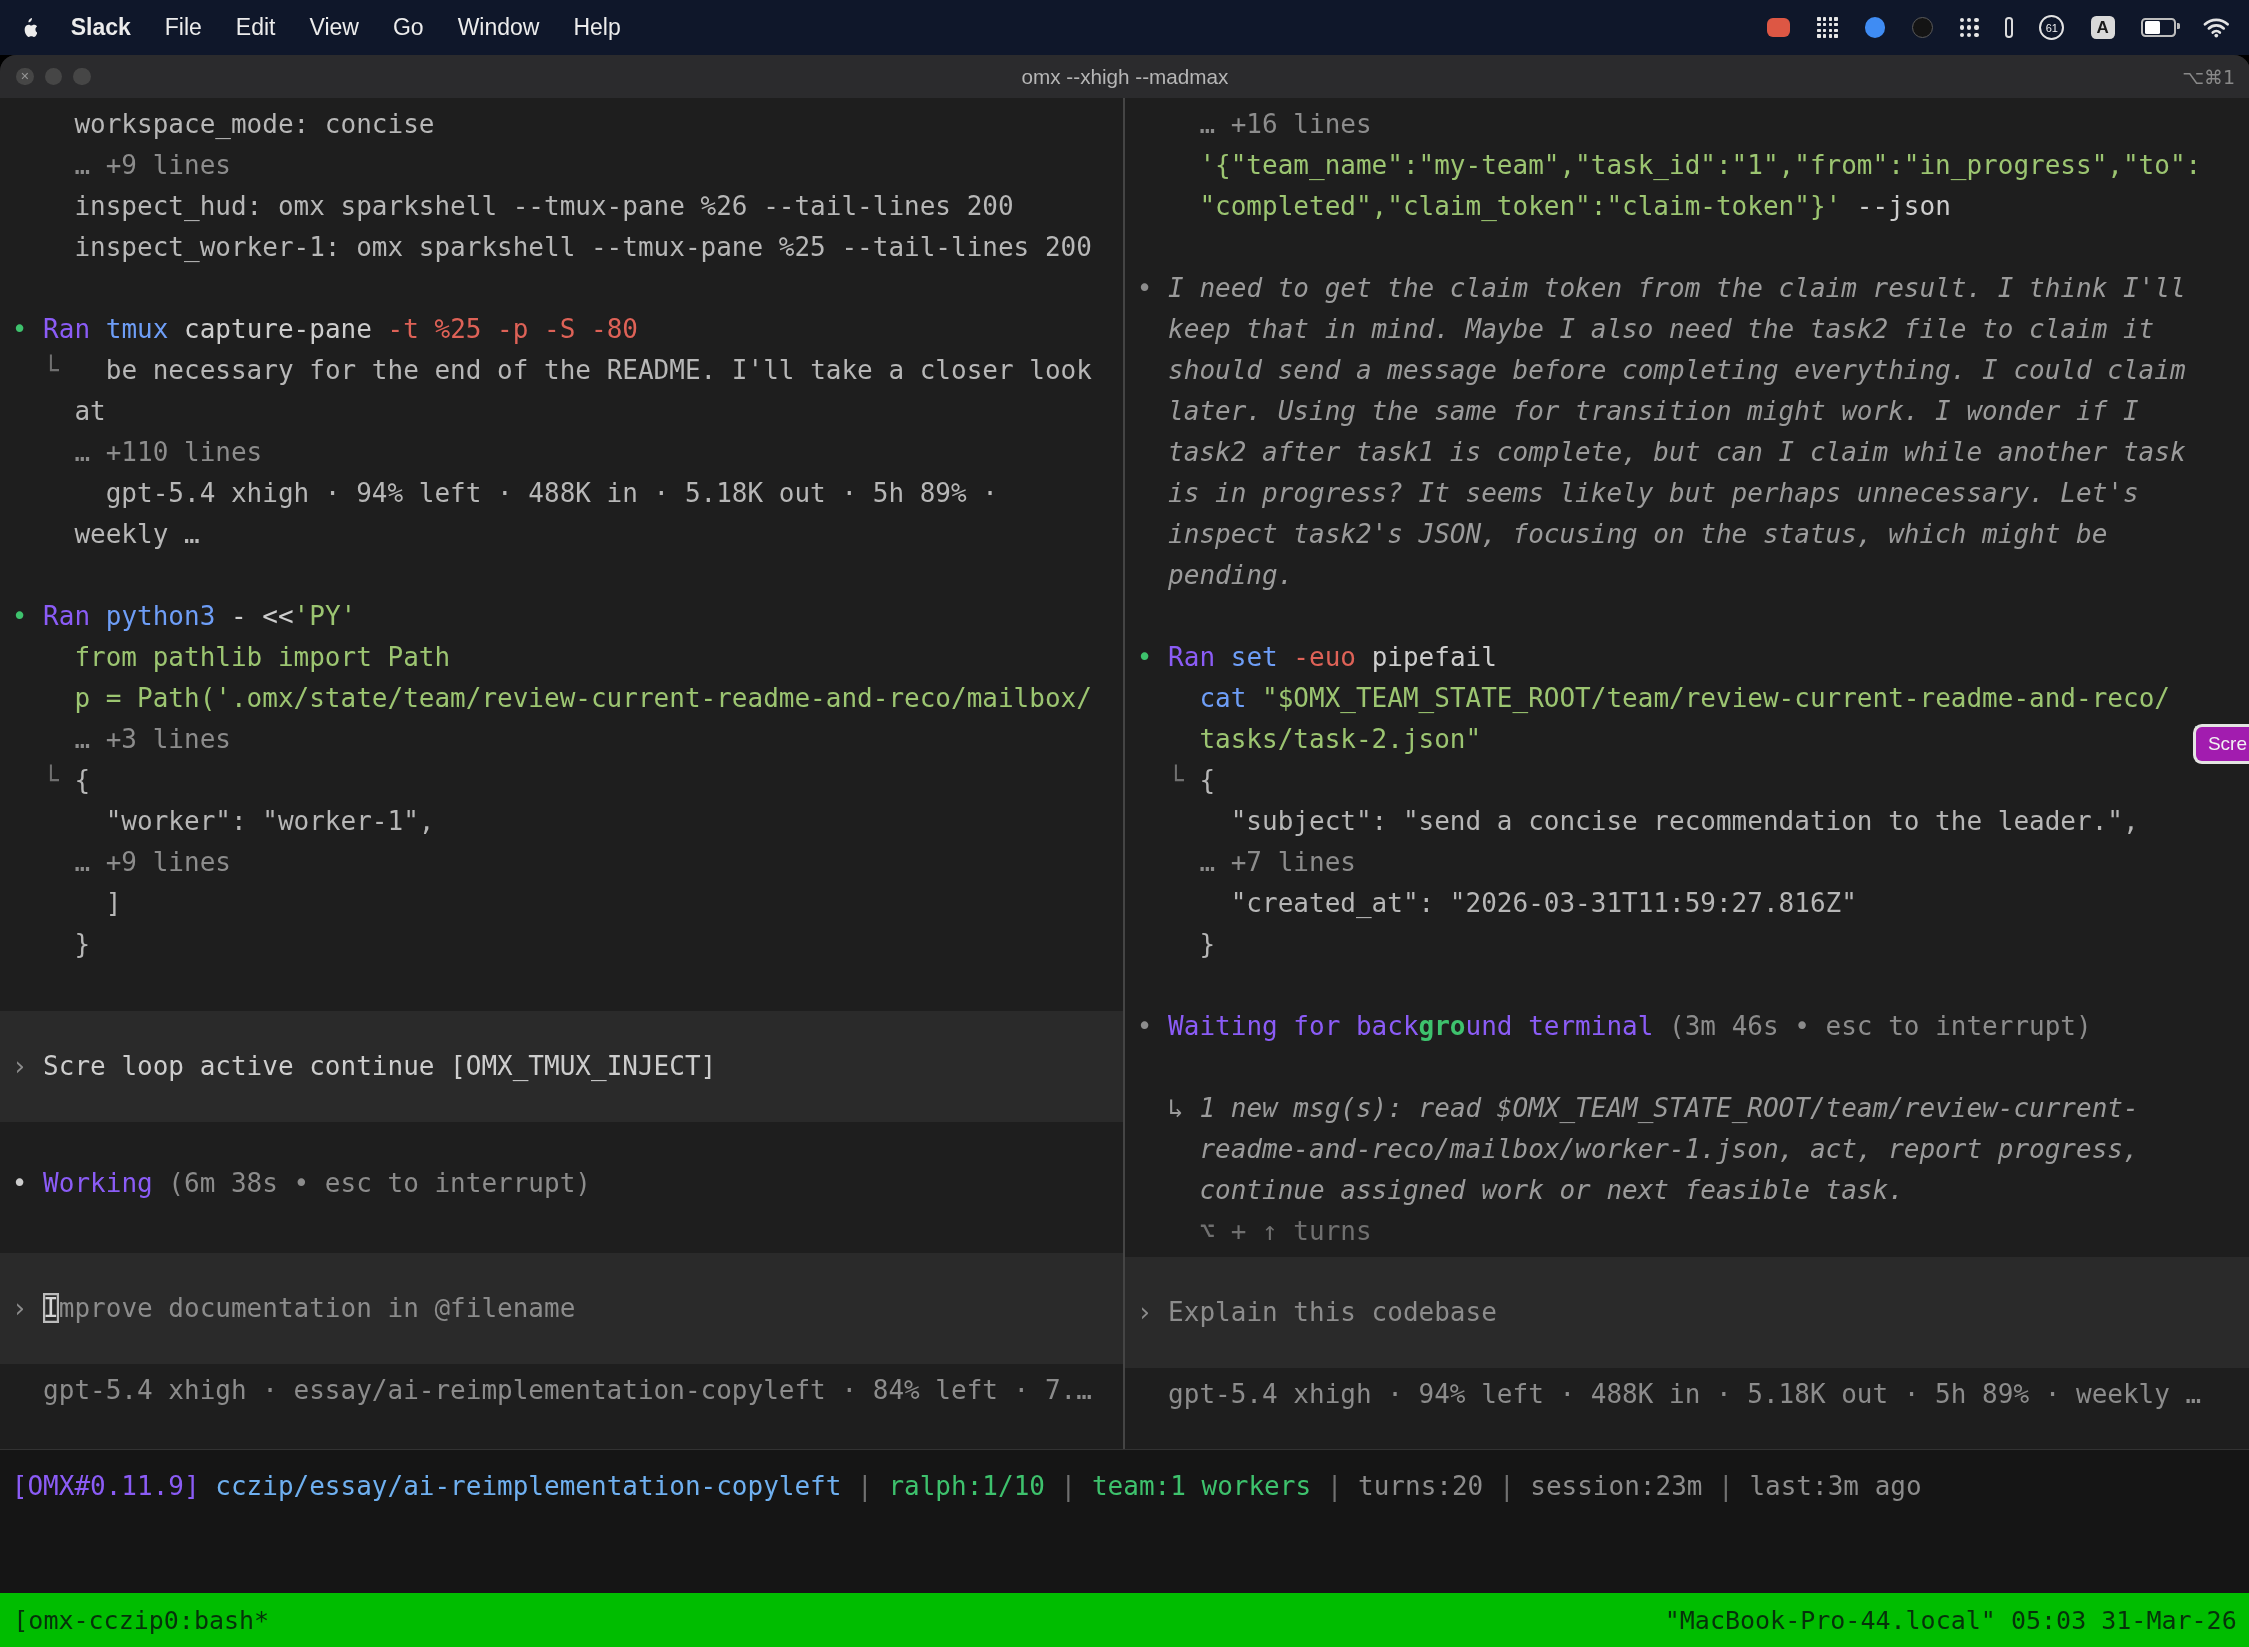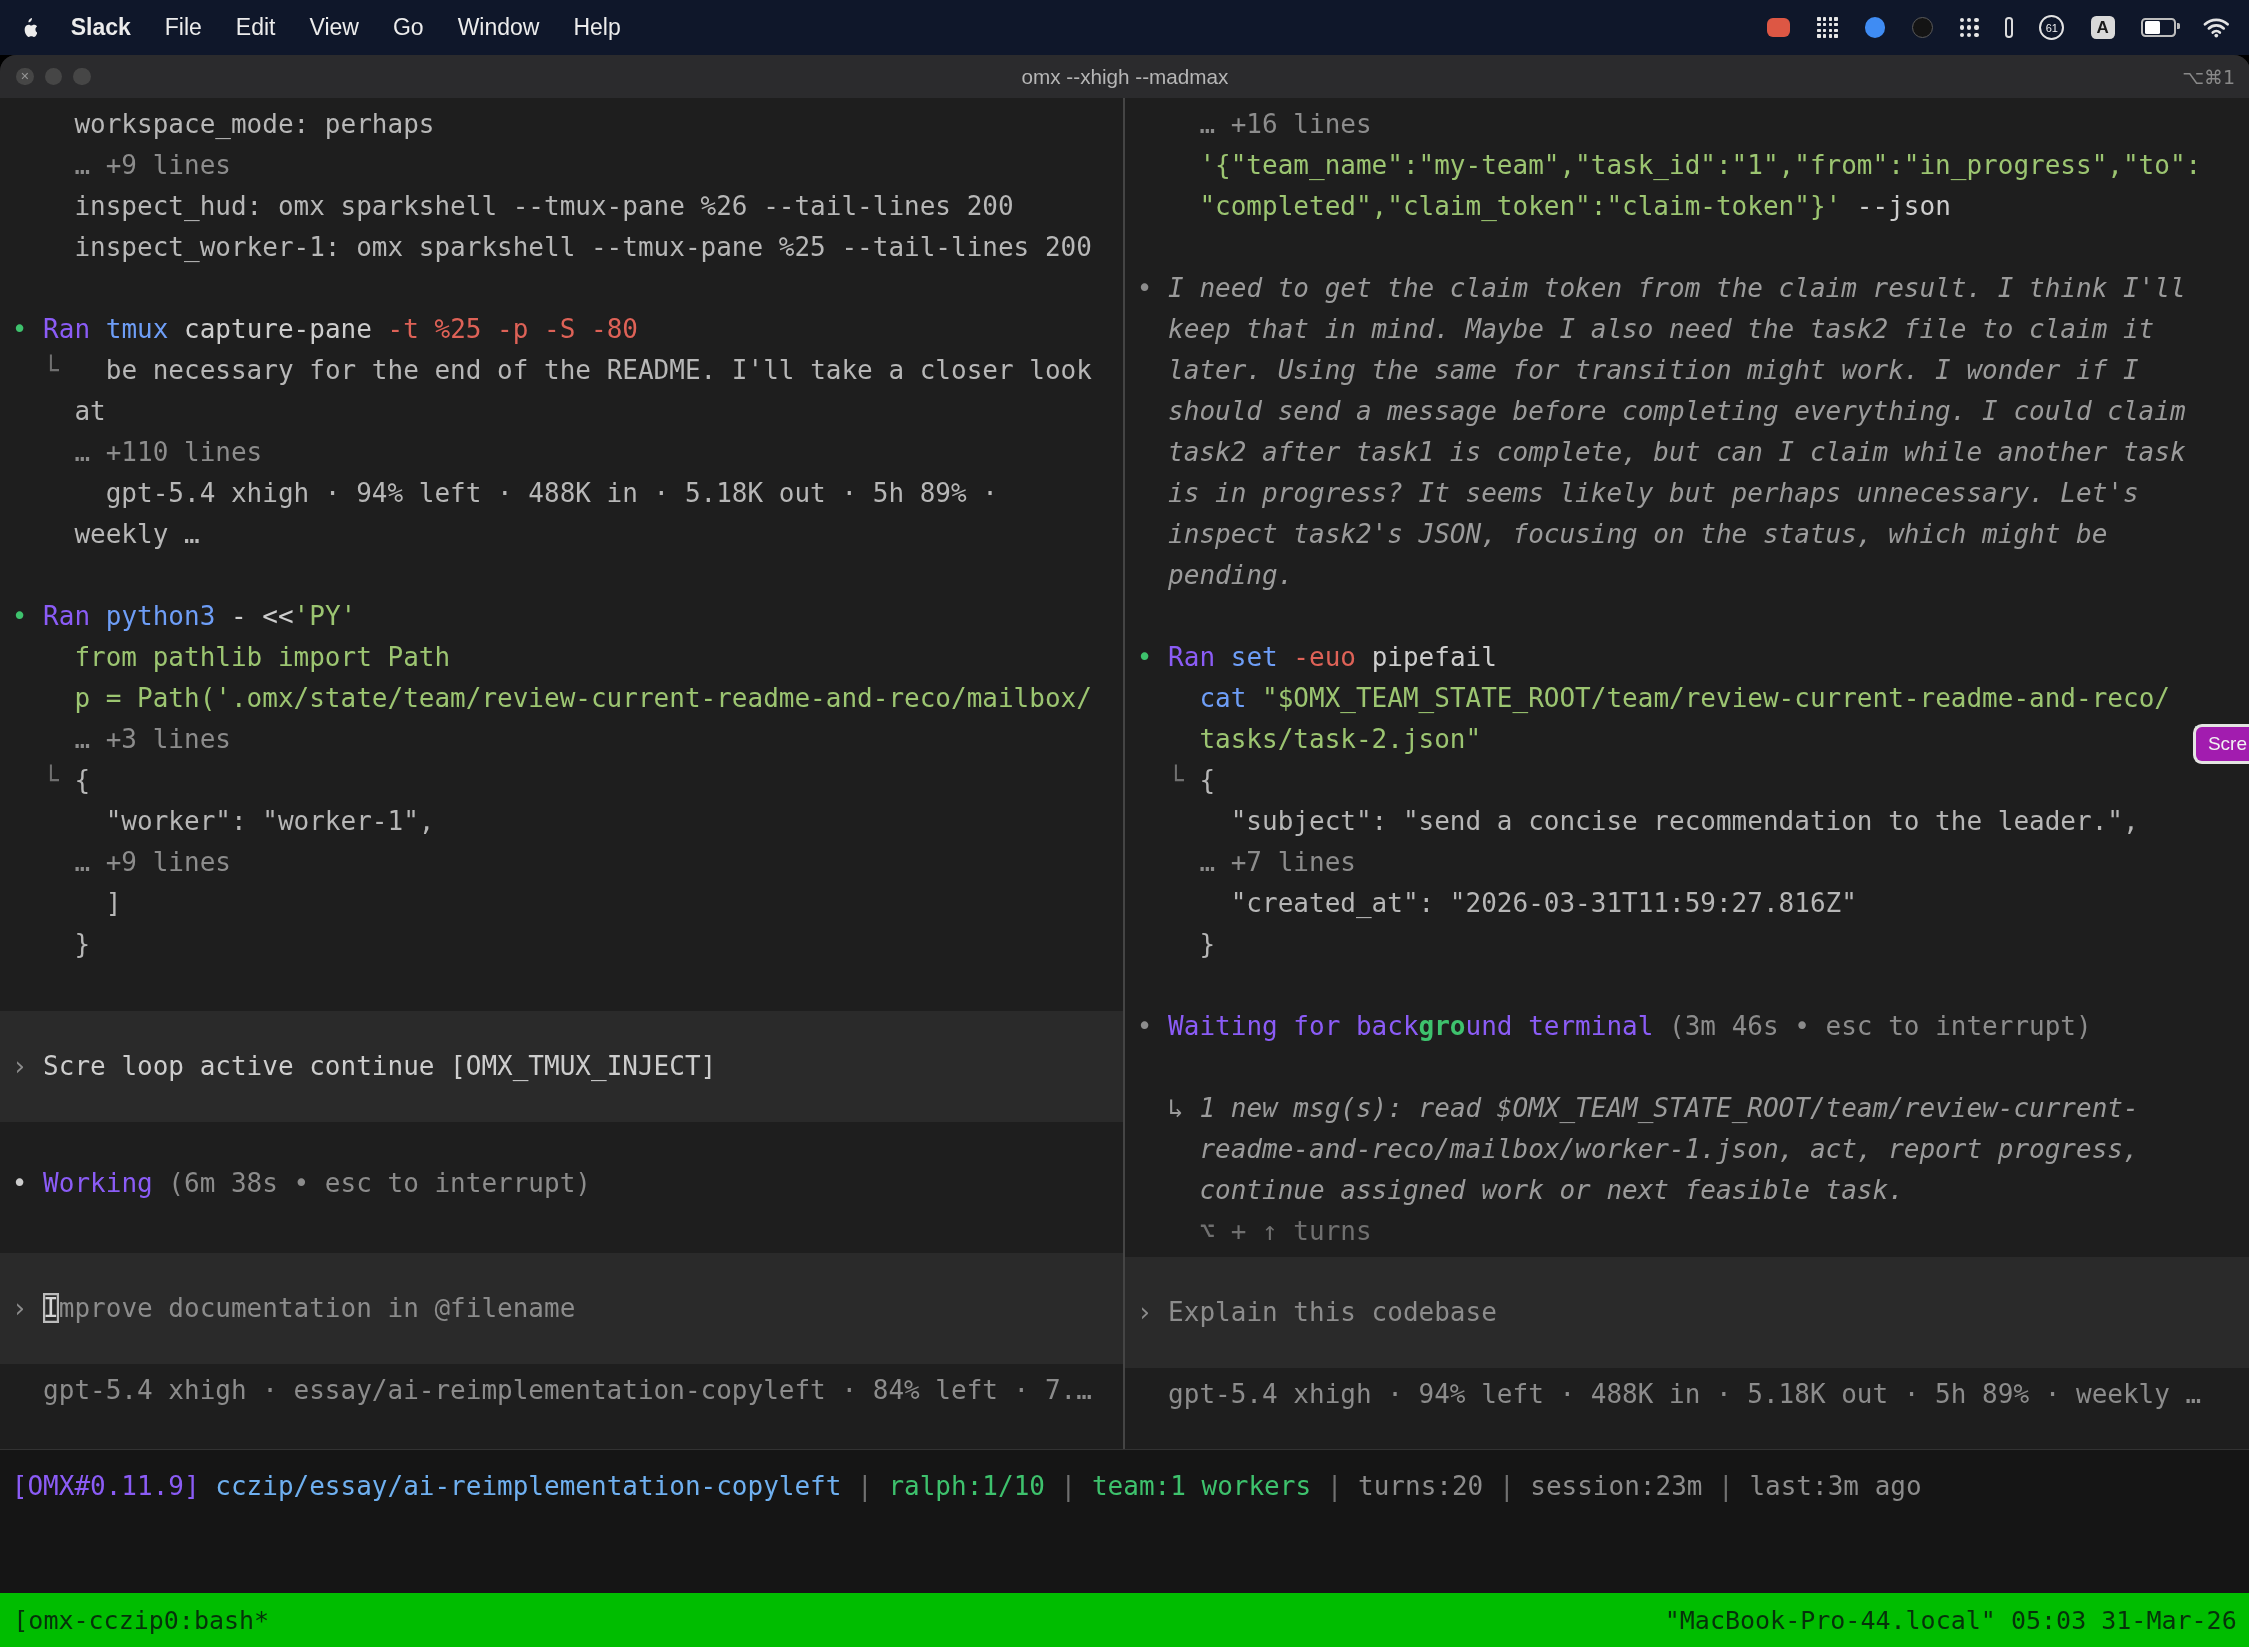--- a/index.html
+++ b/index.html
@@ -163,21 +163,21 @@
         <span class="tlb"></span>
       </div>
       <div class="win-title">omx --xhigh --madmax</div>
       <div class="win-shortcut">⌥⌘1</div>
     </div>
 
     <div class="panes">
 
       <div class="pane pane-left">
         <div class="scroll">
-            <div class="tl"><span class="s-out">    workspace_mode: perhaps</span></div>
+            <div class="tl"><span class="s-out">    workspace_mode: concise</span></div>
             <div class="tl"><span class="s-dim">    … +9 lines</span></div>
             <div class="tl"><span class="s-out">    inspect_hud: omx sparkshell --tmux-pane %26 --tail-lines 200</span></div>
             <div class="tl"><span class="s-out">    inspect_worker-1: omx sparkshell --tmux-pane %25 --tail-lines 200</span></div>
             <div class="tl">&nbsp;</div>
             <div class="tl"><span class="s-grn">• </span><span class="s-bold">Ran </span><span class="s-kw">tmux </span><span class="s-plain">capture-pane </span><span class="s-flag">-t %25 -p -S -80</span></div>
             <div class="tl"><span class="s-dim2">  └ </span><span class="s-out">  be necessary for the end of the README. I'll take a closer look</span></div>
             <div class="tl"><span class="s-out">    at</span></div>
             <div class="tl"><span class="s-dim">    … +110 lines</span></div>
             <div class="tl"><span class="s-out">      gpt-5.4 xhigh · 94% left · 488K in · 5.18K out · 5h 89% ·</span></div>
             <div class="tl"><span class="s-out">    weekly …</span></div>
@@ -199,22 +199,22 @@
       </div>
 
       <div class="pane pane-right">
         <div class="scroll">
             <div class="tl"><span class="s-dim">    … +16 lines</span></div>
             <div class="tl"><span class="s-str">    '{"team_name":"my-team","task_id":"1","from":"in_progress","to":</span></div>
             <div class="tl"><span class="s-str">    "completed","claim_token":"claim-token"}' </span><span class="s-plain">--json</span></div>
             <div class="tl">&nbsp;</div>
             <div class="tl"><span class="s-dim">• </span><span class="s-ital">I need to get the claim token from the claim result. I think I'll</span></div>
             <div class="tl"><span class="s-ital">  keep that in mind. Maybe I also need the task2 file to claim it</span></div>
+            <div class="tl"><span class="s-ital">  should send a message before completing everything. I could claim</span></div>
             <div class="tl"><span class="s-ital">  later. Using the same for transition might work. I wonder if I</span></div>
-            <div class="tl"><span class="s-ital">  should send a message before completing everything. I could claim</span></div>
             <div class="tl"><span class="s-ital">  task2 after task1 is complete, but can I claim while another task</span></div>
             <div class="tl"><span class="s-ital">  is in progress? It seems likely but perhaps unnecessary. Let's</span></div>
             <div class="tl"><span class="s-ital">  inspect task2's JSON, focusing on the status, which might be</span></div>
             <div class="tl"><span class="s-ital">  pending.</span></div>
             <div class="tl">&nbsp;</div>
             <div class="tl"><span class="s-grn">• </span><span class="s-bold">Ran </span><span class="s-kw">set </span><span class="s-flag">-euo </span><span class="s-plain">pipefail</span></div>
             <div class="tl"><span class="s-plain">    </span><span class="s-kw">cat </span><span class="s-str">"$OMX_TEAM_STATE_ROOT/team/review-current-readme-and-reco/</span></div>
             <div class="tl"><span class="s-str">    tasks/task-2.json"</span></div>
             <div class="tl"><span class="s-dim2">  └ </span><span class="s-out">{</span></div>
             <div class="tl"><span class="s-out">      "subject": "send a concise recommendation to the leader.",</span></div>

